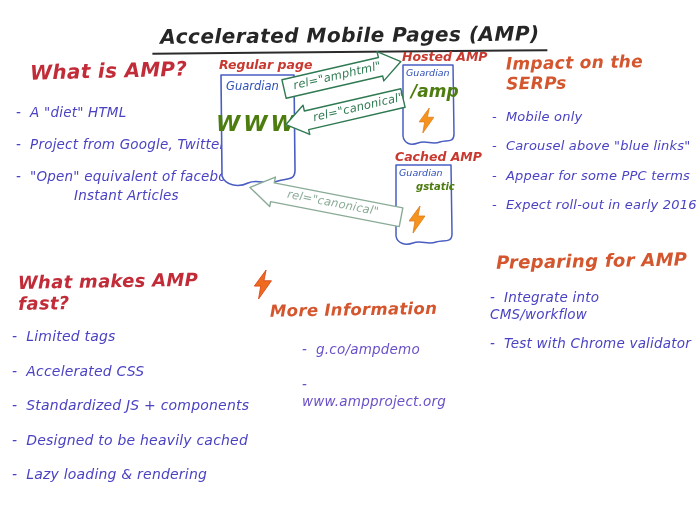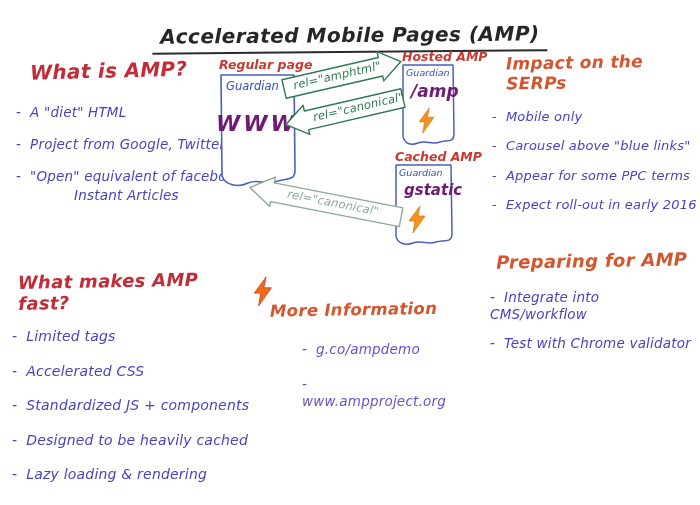--- a/index.html
+++ b/index.html
@@ -34,58 +34,58 @@
   .sec-what li { margin-bottom:15px; }
   .sec-what .cont { margin-left:58px; margin-top:2px; }
 
   .sec-serps { left:492px; top:52px; width:205px; color:#4a42c3; }
   .sec-serps h2 { font-size:17px; padding-left:14px; transform:rotate(-1deg); }
   .sec-serps .notes { margin-top:17px; font-size:13px; }
   .sec-serps li { margin-bottom:13px; }
   .sec-serps .cont { margin-left:72px; margin-top:2px; }
 
   .sec-fast { left:12px; top:270px; width:260px; color:#4a42c3; }
-  .sec-fast .hrow { display:flex; align-items:center; gap:14px; padding-left:6px;font-style:italic; }
+  .sec-fast .hrow { display:flex; align-items:flex-start; gap:14px; padding-left:6px;font-style:italic; }
   .sec-fast h2 { font-size:18px; transform:rotate(-1deg); }
   .sec-fast .notes { margin-top:16px; font-size:14px; }
   .sec-fast li { margin-bottom:17px; }
 
   .sec-info { left:270px; top:300px; width:190px; color:#6a50c8; }
   .sec-info h2 { font-size:16.5px; transform:rotate(-1deg); }
   .sec-info .notes { margin-top:22px; font-size:13.5px; }
   .sec-info li { margin-bottom:18px;margin-left:32px; }
 
   .sec-prep { left:490px; top:250px; width:210px; color:#4a42c3; }
   .sec-prep h2 { font-size:18px; padding-left:6px; transform:rotate(-1deg); }
   .sec-prep .notes { margin-top:18px; font-size:13.5px; }
   .sec-prep li { margin-bottom:12px; }
 
   
   .diagram { position:absolute; inset:0; pointer-events:none; }
   .pg-label { position:absolute; font-size:12.5px; font-weight:bold; color:#c8392f; white-space:nowrap; }
   .page-shape { position:absolute; }
   .page-shape svg { position:absolute; inset:0; }
   .site { position:absolute; color:#2d4fb8; white-space:nowrap; }
-  .pg-content { position:absolute; font-weight:bold; color:#701a75; white-space:nowrap; }
+  .pg-content { position:absolute; font-weight:bold; color:#4d7c0f; white-space:nowrap; }
 
   .reg-label { left:219px; top:57px; }
   .reg-page  { left:216px; top:71px; width:82px; height:122px; }
   .reg-page .site { left:10px; top:8px; font-size:11.5px; }
   .reg-page .pg-content { left:0; right:0; top:40px; text-align:left; font-size:22px; letter-spacing:3px; }
 
   .hosted-label { left:402px; top:49px; }
   .hosted-page  { left:399px; top:62px; width:58px; height:88px; }
   .hosted-page .site { left:7px; top:5px; font-size:9.5px; }
   .hosted-page .pg-content { left:12px; top:19px; font-size:17px; }
   .hosted-page .bolt { position:absolute; left:20px; top:46px; }
 
   .cached-label { left:395px; top:149px; }
   .cached-page  { left:392px; top:162px; width:63px; height:88px; }
   .cached-page .site { left:7px; top:5px; font-size:9.5px; }
-  .cached-page .pg-content { left:12px; top:19px; font-size:15px; }
+  .cached-page .pg-content { left:24px; top:19px; font-size:10px; }
   .cached-page .bolt { position:absolute; left:17px; top:44px; }
 
   .arrow { position:absolute; }
   .arrow svg { position:absolute; inset:0; }
   .arrow .atext { position:absolute; font-size:11.5px; white-space:nowrap; letter-spacing:0.2px; }
   .arrow-amphtml { left:282px; top:72px; width:124px; height:34px;
                    transform:rotate(-13deg); transform-origin:left center; }
   .arrow-amphtml .atext { left:12px; top:9px; color:#2f7a52; }
   .arrow-canon-top { left:284px; top:108px; width:124px; height:34px;
                    transform:rotate(-13deg); transform-origin:left center; }

